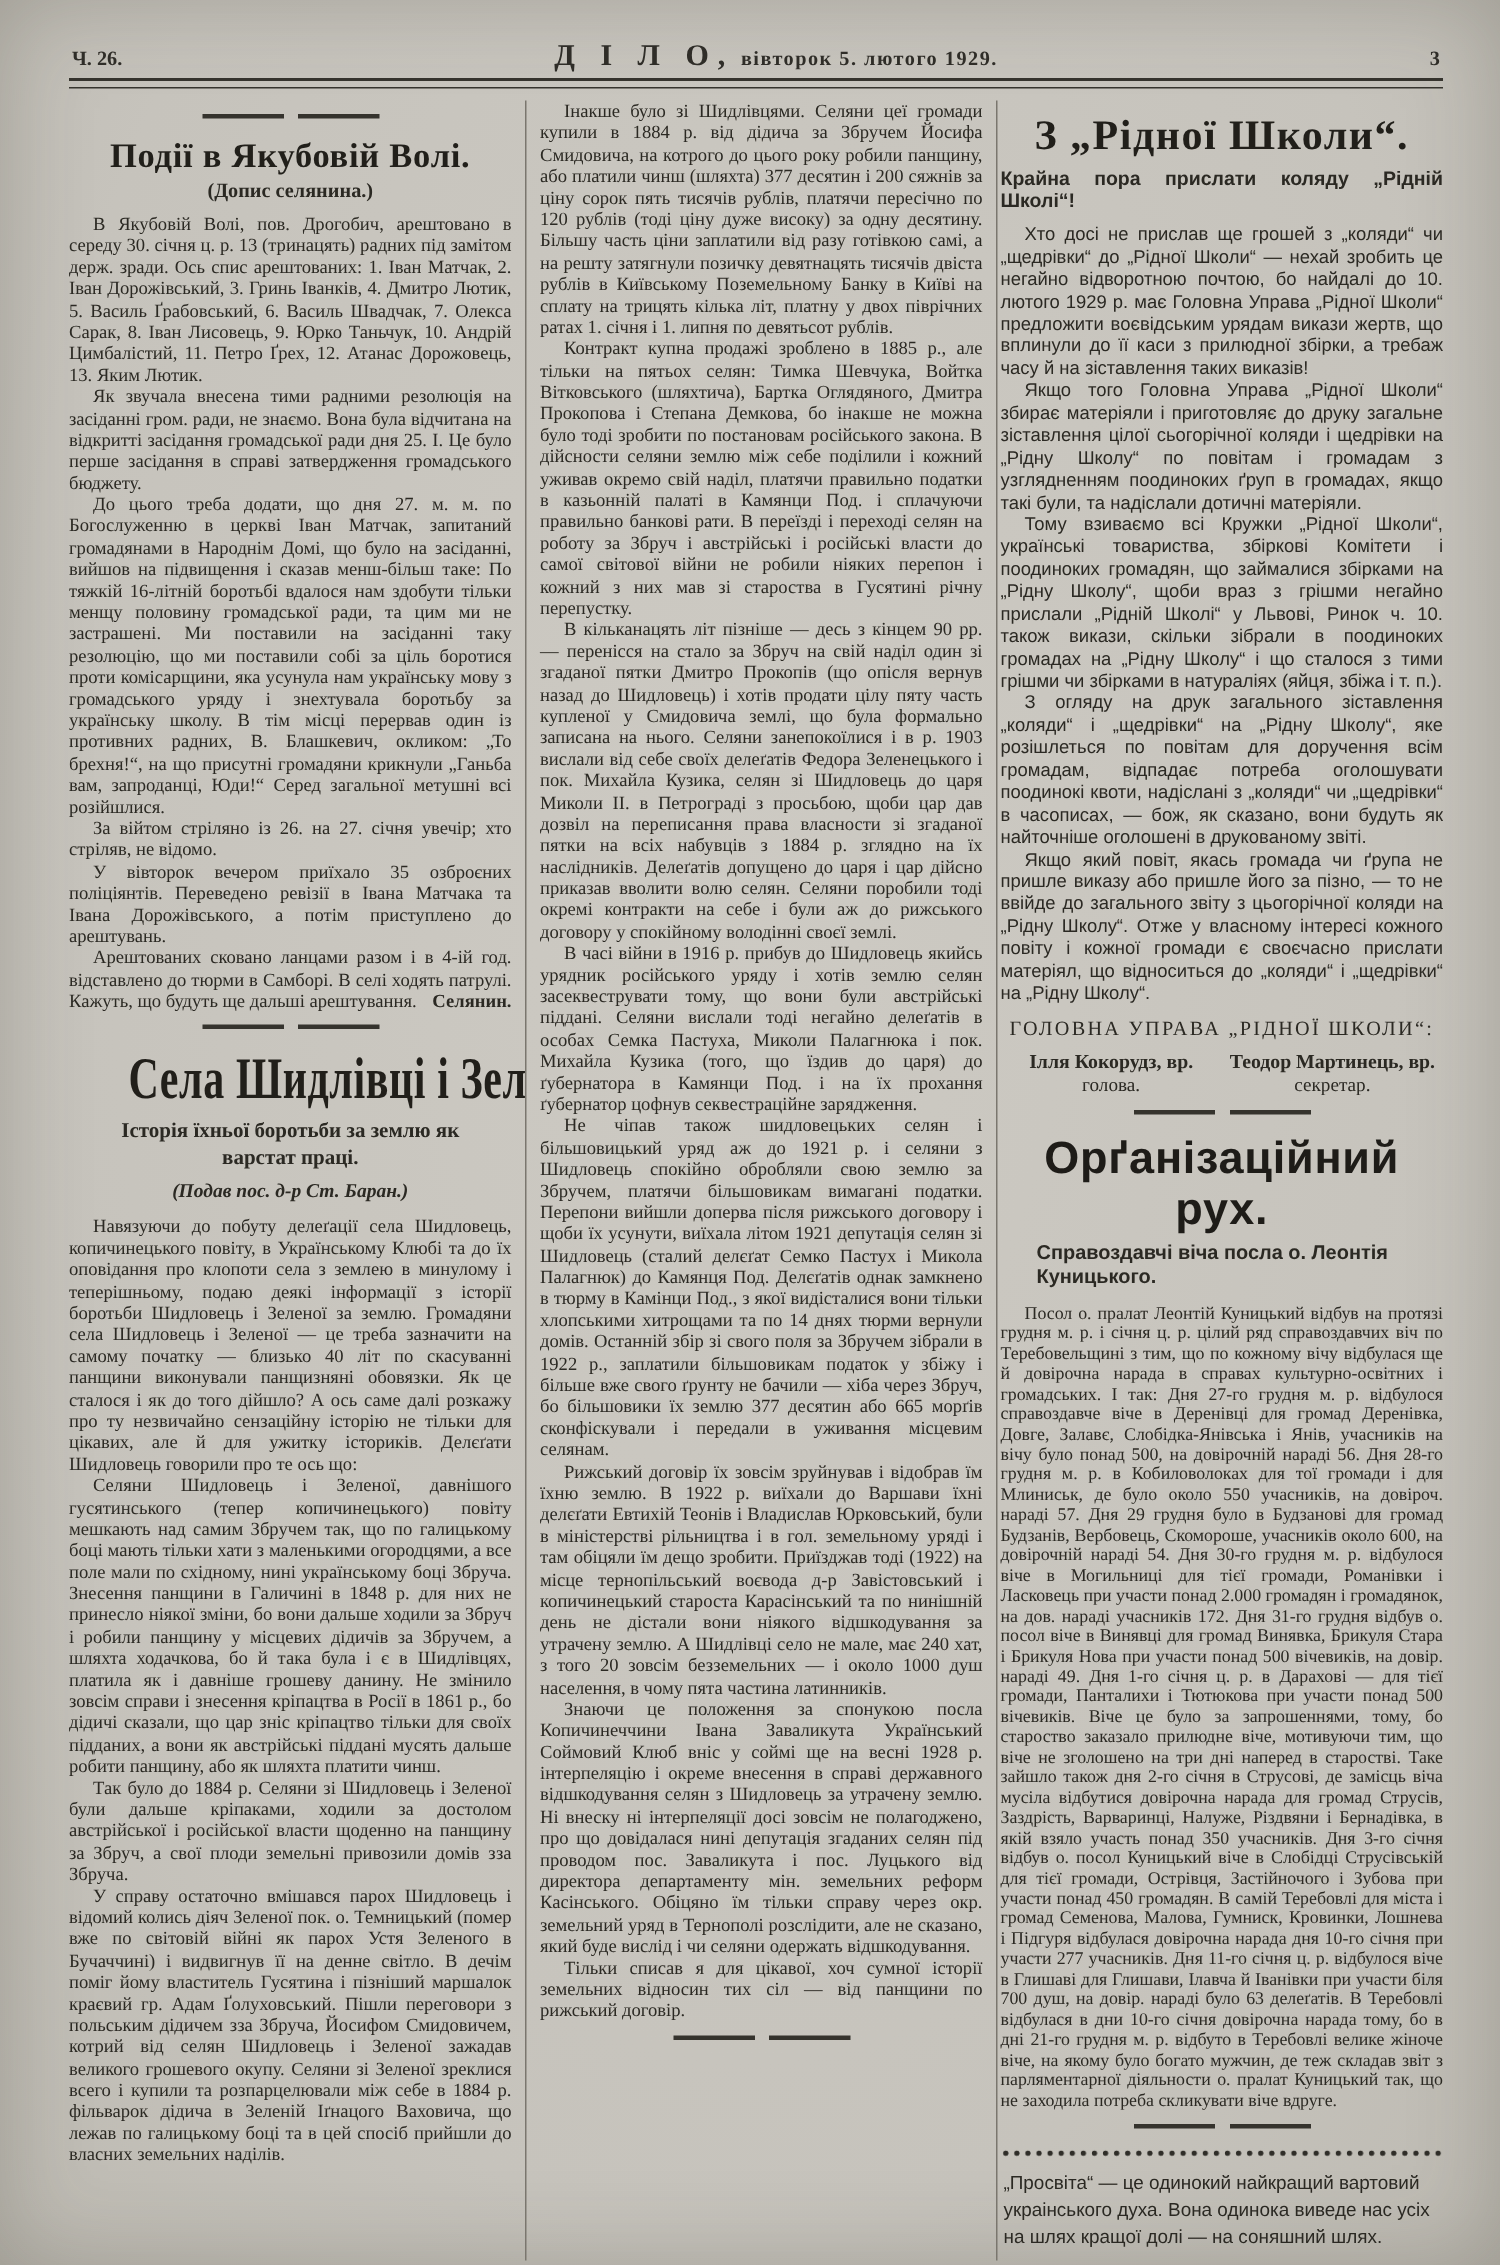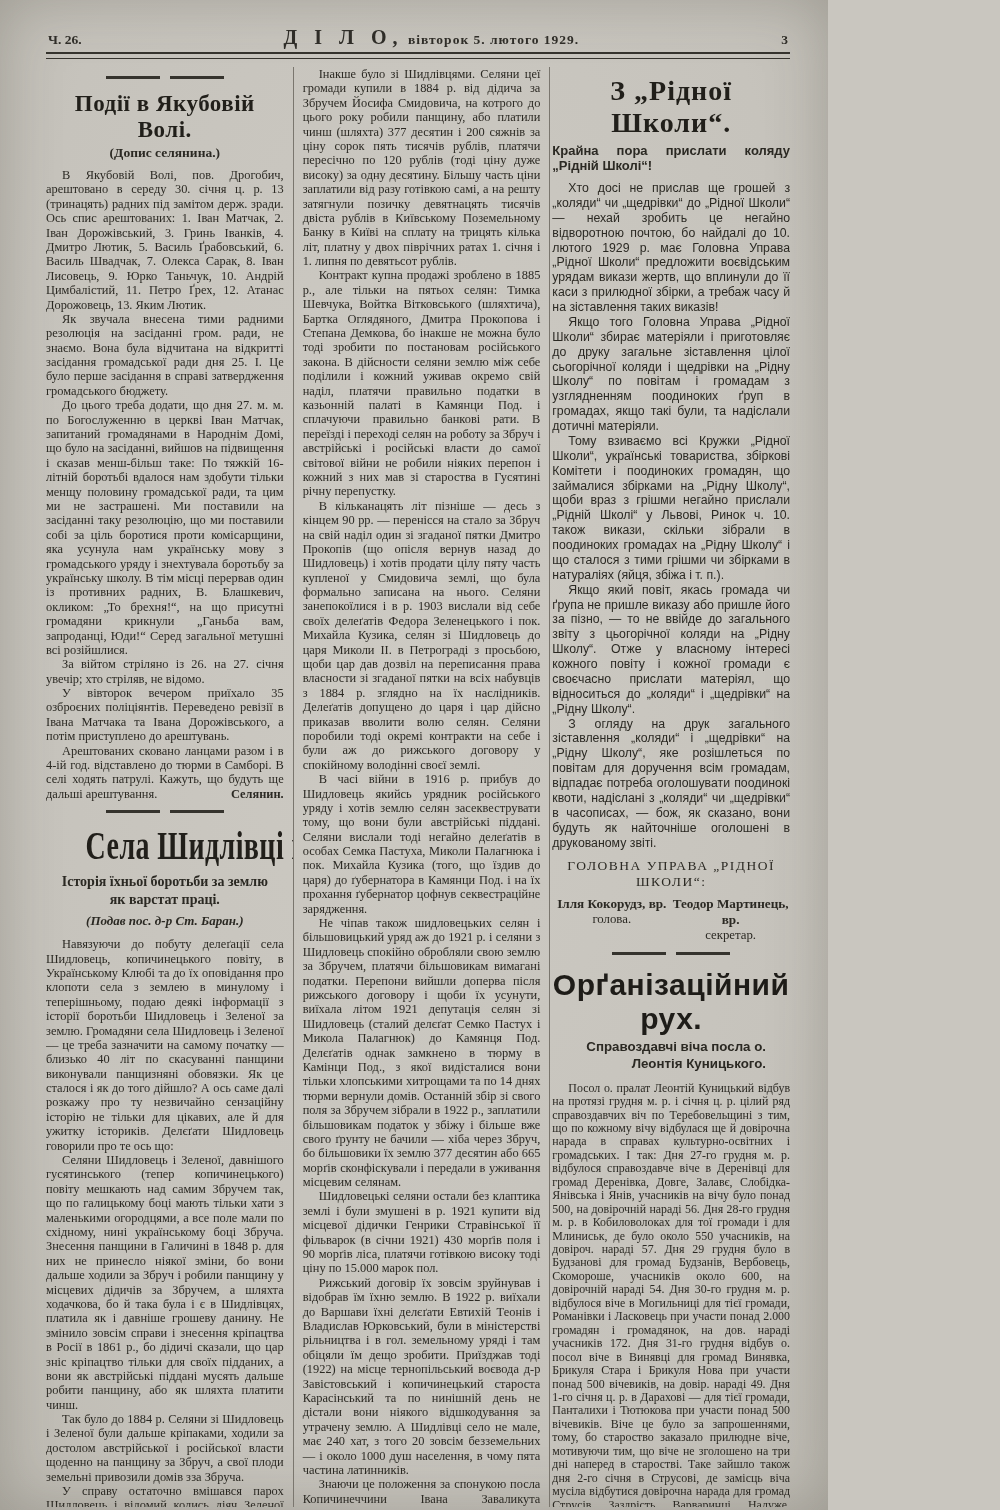--- a/index.html
+++ b/index.html
@@ -1,19 +1,19 @@
 <!DOCTYPE html>
 <html><head>
 <meta charset="utf-8">
 <style>
   html,body{margin:0;padding:0;}
   body{width:1000px;height:1510px;background:#c9c6bf;overflow:hidden;
        font-family:"Liberation Serif",serif;color:#2b2923;
        -webkit-font-smoothing:antialiased;}
-  .page{position:relative;width:828px;height:1510px;
+  .page{position:relative;width:1000px;height:1510px;
         background:radial-gradient(ellipse at 50% 40%, #cdcac3 0%, #c6c3bc 70%, #bdbab2 100%);
         box-shadow:inset 0 0 60px rgba(60,55,45,.25);overflow:hidden;}
   
   .hdr{display:flex;align-items:baseline;justify-content:space-between;
        margin:26px 40px 0 48px;font-size:13.5px;font-weight:700;color:#2f2d28;}
   .hdr .mast{letter-spacing:1px;}
   .hdr .mast .paper{letter-spacing:6px;font-size:20px;}
   .dbl-rule{margin:3px 38px 0 46px;height:4px;border-top:2.5px solid #35332d;border-bottom:1.5px solid #35332d;}
   
   .cols{display:flex;margin:8px 38px 0 46px;height:1440px;}
@@ -40,21 +40,21 @@
   .byline{text-align:center;font-style:italic;font-weight:700;font-size:13px;margin:5px 0 8px;}
   .h-school{margin:8px 0 2px;text-align:center;font-weight:700;font-size:28px;letter-spacing:1px;color:#211f1a;}
   .lead-school{font-family:"Liberation Sans",sans-serif;font-weight:700;font-size:13px;margin:4px 0 8px;text-align:justify;}
   .uprava{text-align:center;font-size:13.5px;letter-spacing:1.5px;margin:8px 0 6px;}
   .sigs{display:flex;margin:0 0 2px;}
   .sigs .half{flex:1;text-align:center;}
   .sigs .name{font-weight:700;font-size:13.2px;}
   .sigs .role{font-size:12.8px;}
   .h-org{margin:13px 0 3px;text-align:center;font-family:"Liberation Sans",sans-serif;
          font-weight:700;font-size:30px;letter-spacing:.5px;color:#1e1c18;}
-  .sub-org{text-align:right;font-family:"Liberation Sans",sans-serif;font-weight:700;
+  .sub-org{text-align:left;font-family:"Liberation Sans",sans-serif;font-weight:700;
            font-size:13.3px;line-height:1.25;margin:2px 24px 9px;}
   
   .prosvita{margin-top:13px;}
   .dotrow{height:7px;background-image:radial-gradient(circle at 3.5px 3.5px,#2f2d28 1.6px,transparent 2px);
           background-size:7.4px 7px;background-repeat:repeat-x;}
   .prosvita .txt{font-family:"Liberation Sans",sans-serif;font-weight:400;font-size:12.6px;
                  line-height:1.45;text-align:left;margin:7px 2px 4px;}
 </style>
 </head>
 <body>
@@ -98,37 +98,36 @@
         <p>У справу остаточно вмішався парох Шидловець і відомий колись діяч Зеленої пок. о. Темницький (помер вже по світовій війні як парох Устя Зеленого в Бучаччині) і видвигнув її на денне світло. В дечім поміг йому властитель Гусятина і пізніший маршалок краєвий гр. Адам Ґолуховський. Пішли переговори з польським дідичем зза Збруча, Йосифом Смидовичем, котрий від селян Шидловець і Зеленої зажадав великого грошевого окупу. Селяни зі Зеленої зреклися всего і купили та розпарцелювали між себе в 1884 р. фільварок дідича в Зеленій Іґнацого Ваховича, що лежав по галицькому боці та в цей спосіб прийшли до власних земельних наділів.</p>
       </div>
     </div>
 
     <div class="col col2 bt">
       <p>Інакше було зі Шидлівцями. Селяни цеї громади купили в 1884 р. від дідича за Збручем Йосифа Смидовича, на котрого до цього року робили панщину, або платили чинш (шляхта) 377 десятин і 200 сяжнів за ціну сорок пять тисячів рублів, платячи пересічно по 120 рублів (тоді ціну дуже високу) за одну десятину. Більшу часть ціни заплатили від разу готівкою самі, а на решту затягнули позичку девятнацять тисячів двіста рублів в Київському Поземельному Банку в Київі на сплату на трицять кілька літ, платну у двох піврічних ратах 1. січня і 1. липня по девятьсот рублів.</p>
       <p>Контракт купна продажі зроблено в 1885 р., але тільки на пятьох селян: Тимка Шевчука, Войтка Вітковського (шляхтича), Бартка Оглядяного, Дмитра Прокопова і Степана Демкова, бо інакше не можна було тоді зробити по постановам російського закона. В дійсности селяни землю між себе поділили і кожний уживав окремо свій наділ, платячи правильно податки в казьонній палаті в Камянци Под. і сплачуючи правильно банкові рати. В переїзді і переході селян на роботу за Збруч і австрійські і російські власти до самої світової війни не робили ніяких перепон і кожний з них мав зі староства в Гусятині річну перепустку.</p>
       <p>В кільканацять літ пізніше — десь з кінцем 90 рр. — перенісся на стало за Збруч на свій наділ один зі згаданої пятки Дмитро Прокопів (що опісля вернув назад до Шидловець) і хотів продати цілу пяту часть купленої у Смидовича землі, що була формально записана на нього. Селяни занепокоїлися і в р. 1903 вислали від себе своїх делеґатів Федора Зеленецького і пок. Михайла Кузика, селян зі Шидловець до царя Миколи ІІ. в Петрограді з просьбою, щоби цар дав дозвіл на переписання права власности зі згаданої пятки на всіх набувців з 1884 р. зглядно на їх наслідників. Делеґатів допущено до царя і цар дійсно приказав вволити волю селян. Селяни поробили тоді окремі контракти на себе і були аж до рижського договору у спокійному володінні своєї землі.</p>
       <p>В часі війни в 1916 р. прибув до Шидловець якийсь урядник російського уряду і хотів землю селян засеквеструвати тому, що вони були австрійські піддані. Селяни вислали тоді негайно делеґатів в особах Семка Пастуха, Миколи Палагнюка і пок. Михайла Кузика (того, що їздив до царя) до ґубернатора в Камянци Под. і на їх прохання ґубернатор цофнув секвестраційне зарядження.</p>
       <p>Не чіпав також шидловецьких селян і більшовицький уряд аж до 1921 р. і селяни з Шидловець спокійно обробляли свою землю за Збручем, платячи більшовикам вимагані податки. Перепони вийшли доперва після рижського договору і щоби їх усунути, виїхала літом 1921 депутація селян зі Шидловець (сталий делєґат Семко Пастух і Микола Палагнюк) до Камянця Под. Делєґатів однак замкнено в тюрму в Камінци Под., з якої видісталися вони тільки хлопськими хитрощами та по 14 днях тюрми вернули домів. Останній збір зі свого поля за Збручем зібрали в 1922 р., заплатили більшовикам податок у збіжу і більше вже свого ґрунту не бачили — хіба через Збруч, бо більшовики їх землю 377 десятин або 665 морґів сконфіскували і передали в уживання місцевим селянам.</p>
-      <p>Шидловецькі селяни остали без клаптика землі і були змушені в р. 1921 купити від місцевої дідички Генрики Стравінської її фільварок (в січни 1921) 430 морґів поля і 90 морґів ліса, платячи готівкою високу тоді ціну по 15.000 марок пол.</p>
       <p>Рижський договір їх зовсім зруйнував і відобрав їм їхню землю. В 1922 р. виїхали до Варшави їхні делєґати Евтихій Теонів і Владислав Юрковський, були в міністерстві рільництва і в гол. земельному уряді і там обіцяли їм дещо зробити. Приїзджав тоді (1922) на місце тернопільський воєвода д-р Завістовський і копичинецький староста Карасінський та по нинішній день не дістали вони ніякого відшкодування за утрачену землю. А Шидлівці село не мале, має 240 хат, з того 20 зовсім безземельних — і около 1000 душ населення, в чому пята частина латинників.</p>
       <p>Знаючи це положення за спонукою посла Копичинеччини Івана Заваликута Український Соймовий Клюб вніс у соймі ще на весні 1928 р. інтерпеляцію і окреме внесення в справі державного відшкодування селян з Шидловець за утрачену землю. Ні внеску ні інтерпеляції досі зовсім не полагоджено, про що довідалася нині депутація згаданих селян під проводом пос. Заваликута і пос. Луцького від директора департаменту мін. земельних реформ Касінського. Обіцяно їм тільки справу через окр. земельний уряд в Тернополі розслідити, але не сказано, який буде вислід і чи селяни одержать відшкодування.</p>
       <p>Тільки списав я для цікавої, хоч сумної історії земельних відносин тих сіл — від панщини по рижський договір.</p>
       <div class="srule"></div>
     </div>
 
     <div class="col col3">
       <div>
         <div class="h-school">З „Рідної Школи“.</div>
         <div class="lead-school">Крайна пора прислати коляду „Рідній Школі“!</div>
         <div class="bt sans">
           <p>Хто досі не прислав ще грошей з „коляди“ чи „щедрівки“ до „Рідної Школи“ — нехай зробить це негайно відворотною почтою, бо найдалі до 10. лютого 1929 р. має Головна Управа „Рідної Школи“ предложити воєвідським урядам викази жертв, що вплинули до її каси з прилюдної збірки, а требаж часу й на зіставлення таких виказів!</p>
           <p>Якщо того Головна Управа „Рідної Школи“ збирає матеріяли і приготовляє до друку загальне зіставлення цілої сьогорічної коляди і щедрівки на „Рідну Школу“ по повітам і громадам з узглядненням поодиноких ґруп в громадах, якщо такі були, та надіслали дотичні матеріяли.</p>
           <p>Тому взиваємо всі Кружки „Рідної Школи“, українські товариства, збіркові Комітети і поодиноких громадян, що займалися збірками на „Рідну Школу“, щоби враз з грішми негайно прислали „Рідній Школі“ у Львові, Ринок ч. 10. також викази, скільки зібрали в поодиноких громадах на „Рідну Школу“ і що сталося з тими грішми чи збірками в натураліях (яйця, збіжа і т. п.).</p>
+          <p>З огляду на друк загального зіставлення „коляди“ і „щедрівки“ на „Рідну Школу“, яке розішлеться по повітам для доручення всім громадам, відпадає потреба оголошувати поодинокі квоти, надіслані з „коляди“ чи „щедрівки“ в часописах, — бож, як сказано, вони будуть як найточніше оголошені в друкованому звіті.</p>
           <p>Якщо який повіт, якась громада чи ґрупа не пришле виказу або пришле його за пізно, — то не ввійде до загального звіту з цьогорічної коляди на „Рідну Школу“. Отже у власному інтересі кожного повіту і кожної громади є своєчасно прислати матеріял, що відноситься до „коляди“ і „щедрівки“ на „Рідну Школу“.</p>
-          <p>З огляду на друк загального зіставлення „коляди“ і „щедрівки“ на „Рідну Школу“, яке розішлеться по повітам для доручення всім громадам, відпадає потреба оголошувати поодинокі квоти, надіслані з „коляди“ чи „щедрівки“ в часописах, — бож, як сказано, вони будуть як найточніше оголошені в друкованому звіті.</p>
         </div>
         <div class="uprava">ГОЛОВНА УПРАВА „РІДНОЇ ШКОЛИ“:</div>
         <div class="sigs">
           <div class="half">
             <div class="name">Ілля Кокорудз, вр.</div>
             <div class="role">голова.</div>
           </div>
           <div class="half">
             <div class="name">Теодор Мартинець, вр.</div>
             <div class="role">секретар.</div>

